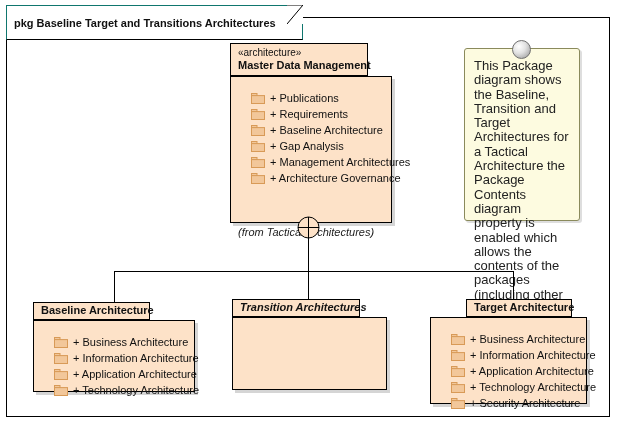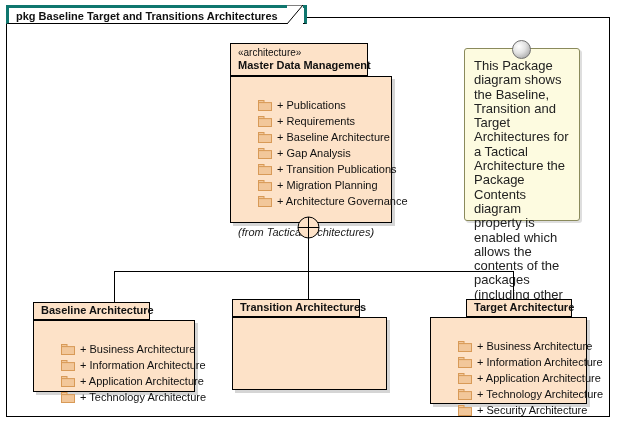--- a/index.html
+++ b/index.html
@@ -28,23 +28,23 @@
     width: 604px;
     height: 400px;
     border: 1px solid #000000;
     box-sizing: border-box;
     background: transparent;
   }
   .frame-tab {
     position: absolute;
     left: 6px;
     top: 5px;
-    height: 19px;
+    height: 35px;
     background: #ffffff;
-    border: 3px solid #0f766e;
+    border: 1px solid #0f766e;
     border-bottom: 1px solid #000000;
     box-sizing: border-box;
     padding: 0 26px 0 7px;
     display: flex;
     align-items: center;
     font-size: 11px;
     font-weight: bold;
     color: #111111;
     white-space: nowrap;
   }
@@ -94,21 +94,21 @@
     font-size: 11px;
     font-weight: bold;
     color: #111111;
     line-height: 13px;
     white-space: nowrap;
   }
 
   
   .pkg-list {
     list-style: none;
-    margin: 15px;
+    margin: 8px;
     padding: 5px 0 0 4px;
   }
   .pkg-row {
     display: flex;
     align-items: center;
     height: 16px;
     padding-left: 8px;
     font-size: 11px;
     color: #111111;
     white-space: nowrap;
@@ -238,28 +238,21 @@
               <rect x="0.5" y="1.5" width="5.5" height="2.6" fill="#F2C79A" stroke="#D89A57" stroke-width="1"></rect>
               <rect x="0.5" y="3.6" width="13" height="7.9" fill="#F2C79A" stroke="#D89A57" stroke-width="1"></rect>
             </svg>
             <span class="row-label">+ Gap Analysis</span>
           </li>
           <li class="pkg-row">
             <svg class="folder-icon" viewBox="0 0 14 12">
               <rect x="0.5" y="1.5" width="5.5" height="2.6" fill="#F2C79A" stroke="#D89A57" stroke-width="1"></rect>
               <rect x="0.5" y="3.6" width="13" height="7.9" fill="#F2C79A" stroke="#D89A57" stroke-width="1"></rect>
             </svg>
-            <span class="row-label">+ Transition Publications</span>
-          </li>
-          <li class="pkg-row">
-            <svg class="folder-icon" viewBox="0 0 14 12">
-              <rect x="0.5" y="1.5" width="5.5" height="2.6" fill="#F2C79A" stroke="#D89A57" stroke-width="1"></rect>
-              <rect x="0.5" y="3.6" width="13" height="7.9" fill="#F2C79A" stroke="#D89A57" stroke-width="1"></rect>
-            </svg>
-            <span class="row-label">+ Migration Planning</span>
+            <span class="row-label">+ Management Architectures</span>
           </li>
           <li class="pkg-row">
             <svg class="folder-icon" viewBox="0 0 14 12">
               <rect x="0.5" y="1.5" width="5.5" height="2.6" fill="#F2C79A" stroke="#D89A57" stroke-width="1"></rect>
               <rect x="0.5" y="3.6" width="13" height="7.9" fill="#F2C79A" stroke="#D89A57" stroke-width="1"></rect>
             </svg>
             <span class="row-label">+ Architecture Governance</span>
           </li>
         </ul>
     </div>
@@ -303,21 +296,21 @@
             <svg class="folder-icon" viewBox="0 0 14 12">
               <rect x="0.5" y="1.5" width="5.5" height="2.6" fill="#F2C79A" stroke="#D89A57" stroke-width="1"></rect>
               <rect x="0.5" y="3.6" width="13" height="7.9" fill="#F2C79A" stroke="#D89A57" stroke-width="1"></rect>
             </svg>
             <span class="row-label">+ Technology Architecture</span>
           </li>
         </ul>
     </div>
   </div>
 
-  <div class="pkg" style="left:232px; top:299px; width:155px; height:100px;">
+  <div class="pkg" style="left:232px; top:299px; width:155px; height:100px;font-style:italic;">
     <div class="pkg-head" style="width:128px; height:18px;">
       <span class="pkg-title">Transition Architectures</span>
     </div>
     <div class="pkg-body" style="top:18px; width:155px; height:73px;">
       <ul class="pkg-list" id="list1"></ul>
     </div>
   </div>
 
   <div class="pkg" style="left:430px; top:299px; width:157px; height:105px;">
     <div class="pkg-head" style="width:106px; height:18px;margin-left:36px;">

